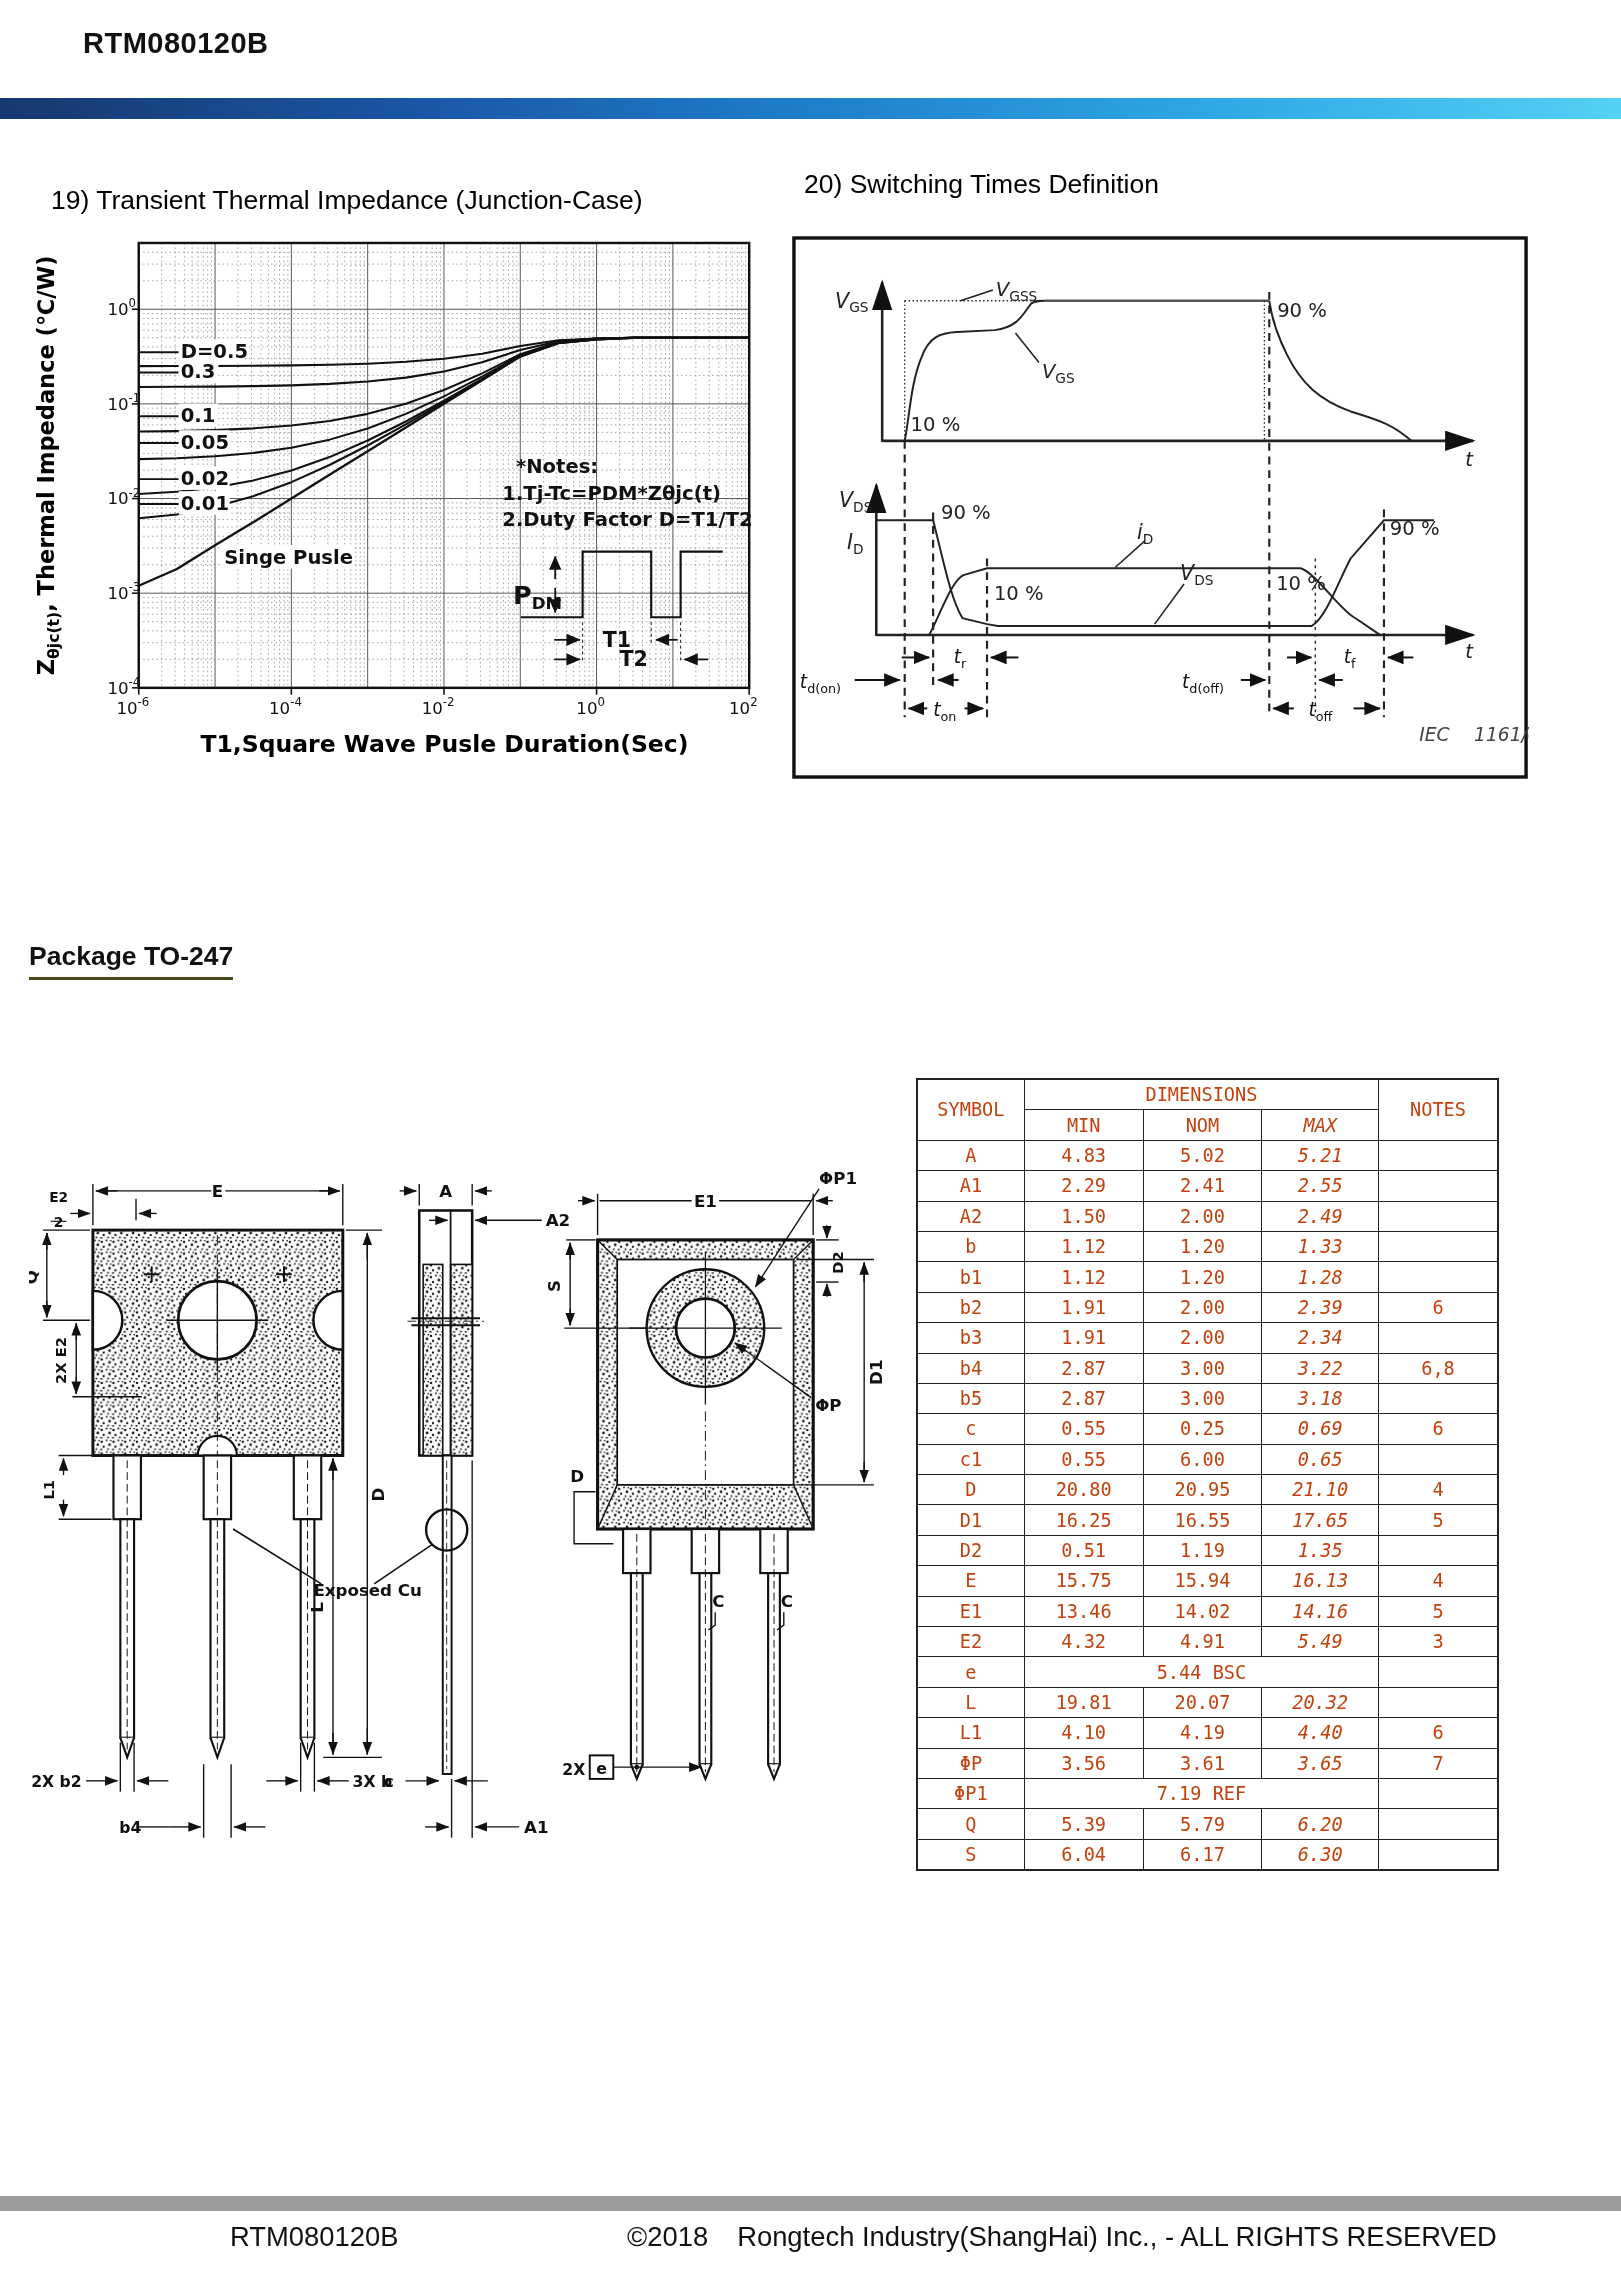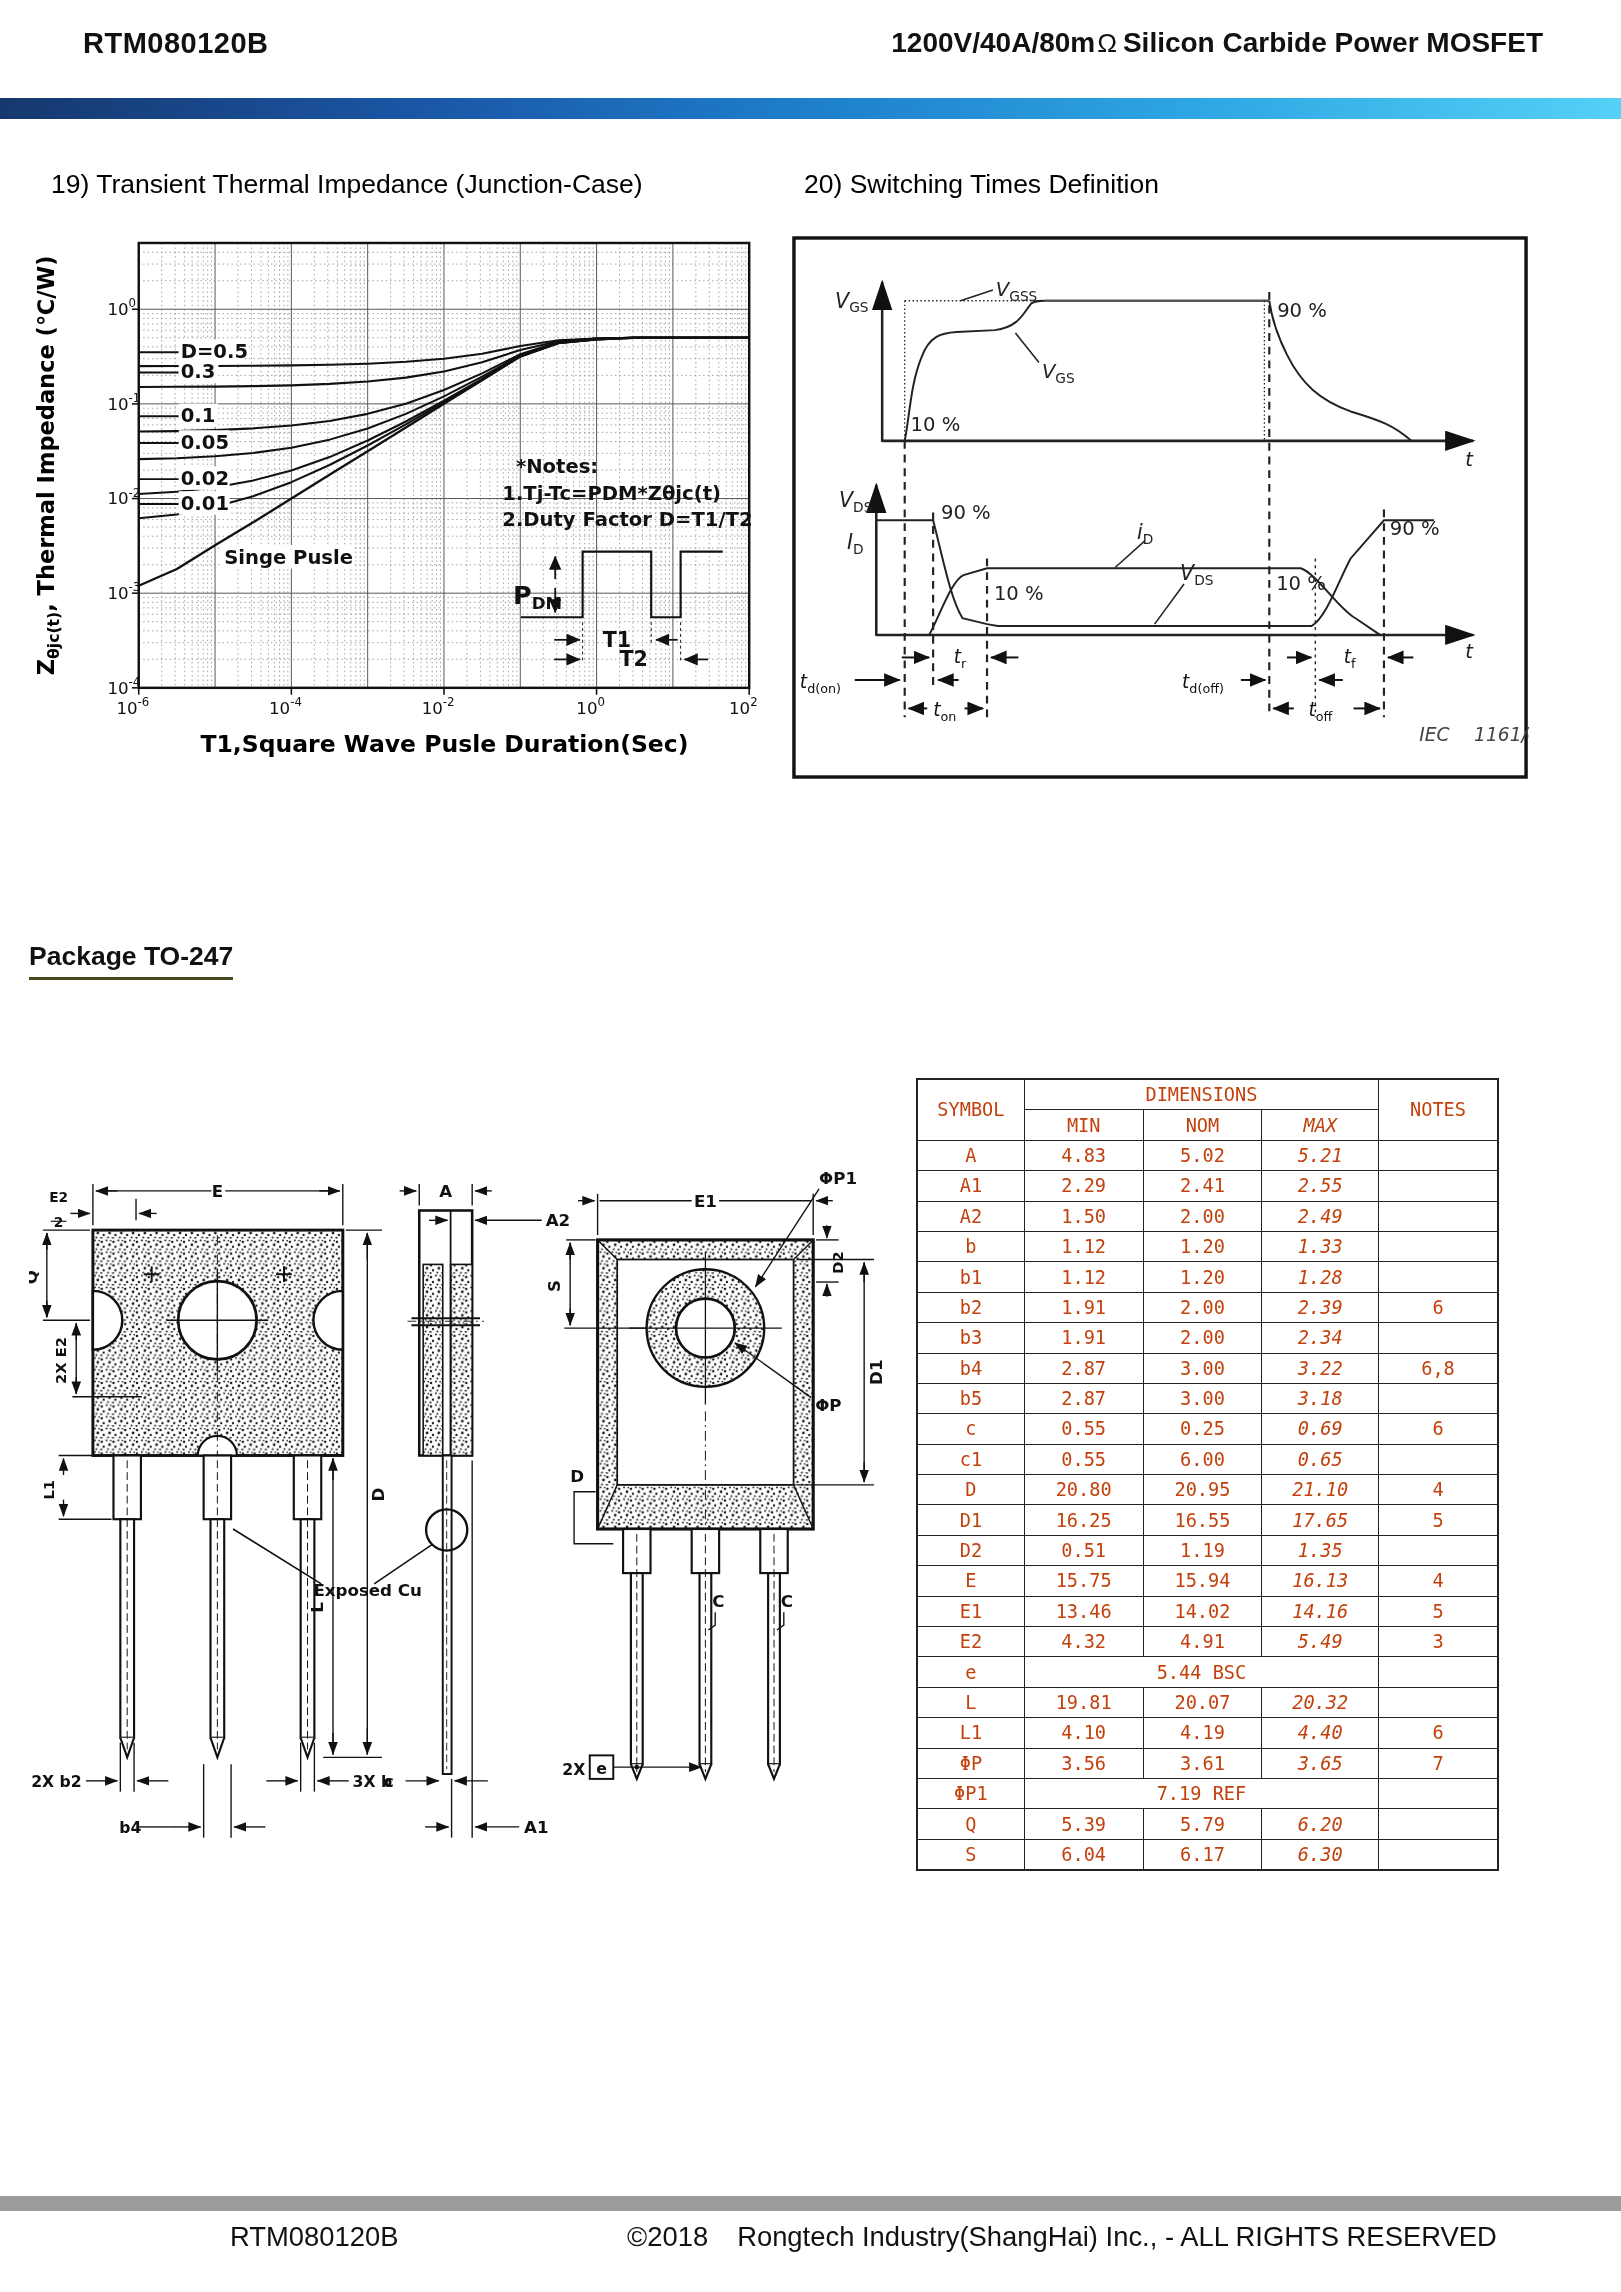--- a/index.html
+++ b/index.html
@@ -5,21 +5,21 @@
   html,body{margin:0;padding:0;background:#e8e8e8;}
   .page{position:relative;width:1621px;height:2293px;background:#ffffff;overflow:hidden;
         font-family:"Liberation Sans",sans-serif;color:#111;}
   .abs{position:absolute;}
   .hdr-left{left:83px;top:27.4px;font-size:29px;font-weight:bold;letter-spacing:0.5px;}
   .hdr-right{right:78px;top:27.4px;font-size:28px;font-weight:bold;text-align:right;}
   .hdr-right .omega{font-weight:normal;font-size:26.5px;padding:0 5.9px 0 2px;}
   .blue-bar{left:0;top:98px;width:1621px;height:20.6px;
     background:linear-gradient(to right,#16386e 0%,#1a55a4 25%,#1e7fcb 50%,#2fa8e4 75%,#55d0f6 100%);}
   .sec-title{font-size:26.5px;font-weight:500;color:#000;}
-  #sec19{left:51px;top:169px;}
+  #sec19{left:51px;top:185px;}
   #sec20:{}
   #sec20{left:804px;top:169px;}
   .pkg-title{left:29px;top:941px;font-size:26.5px;font-weight:bold;
      border-bottom:3.9px solid #4a481f;padding-bottom:5px;}
   svg text{font-family:"DejaVu Sans","Liberation Sans",sans-serif;}
   .dim-table{position:absolute;left:916px;top:1078px;border-collapse:collapse;
      font-family:"DejaVu Sans Mono","Liberation Mono",monospace;font-size:18.6px;color:#c2410c;
      border:2px solid #222;}
   .dim-table td,.dim-table th{border:1.5px solid #222;text-align:center;padding:1px 3.9px;
      height:27.4px;font-weight:normal;}
@@ -28,21 +28,20 @@
   .ftr-product{left:230px;top:2221px;font-size:27.4px;}
   .ftr-copy{left:627px;top:2221px;font-size:27.4px;}
   .ftr-copy .gap{display:inline-block;width:29px;}
 </style>
 </head>
 <body>
 
 <div class="page">
 
   <div class="abs hdr-left">RTM080120B</div>
-  <div class="abs hdr-right"><span>1200V/40A/80m</span><span class="omega">Ω</span><span>Silicon Carbide Power MOSFET</span></div>
   <div class="abs blue-bar"></div>
 
   <div class="abs sec-title" id="sec19">19) Transient Thermal Impedance (Junction-Case)</div>
   <div class="abs sec-title" id="sec20">20) Switching Times Definition</div>
 
   <svg class="abs" style="left:29px;top:235px;" width="730" height="549" viewBox="0 0 745 560">
     <g id="tc-grid">
         <line x1="135.44271091233253" y1="8" x2="135.44271091233253" y2="462" stroke="#888" stroke-width="0.8" stroke-dasharray="1.5,3"></line>
         <line x1="149.1558177112937" y1="8" x2="149.1558177112937" y2="462" stroke="#888" stroke-width="0.8" stroke-dasharray="1.5,3"></line>
         <line x1="158.8854218246651" y1="8" x2="158.8854218246651" y2="462" stroke="#888" stroke-width="0.8" stroke-dasharray="1.5,3"></line>

